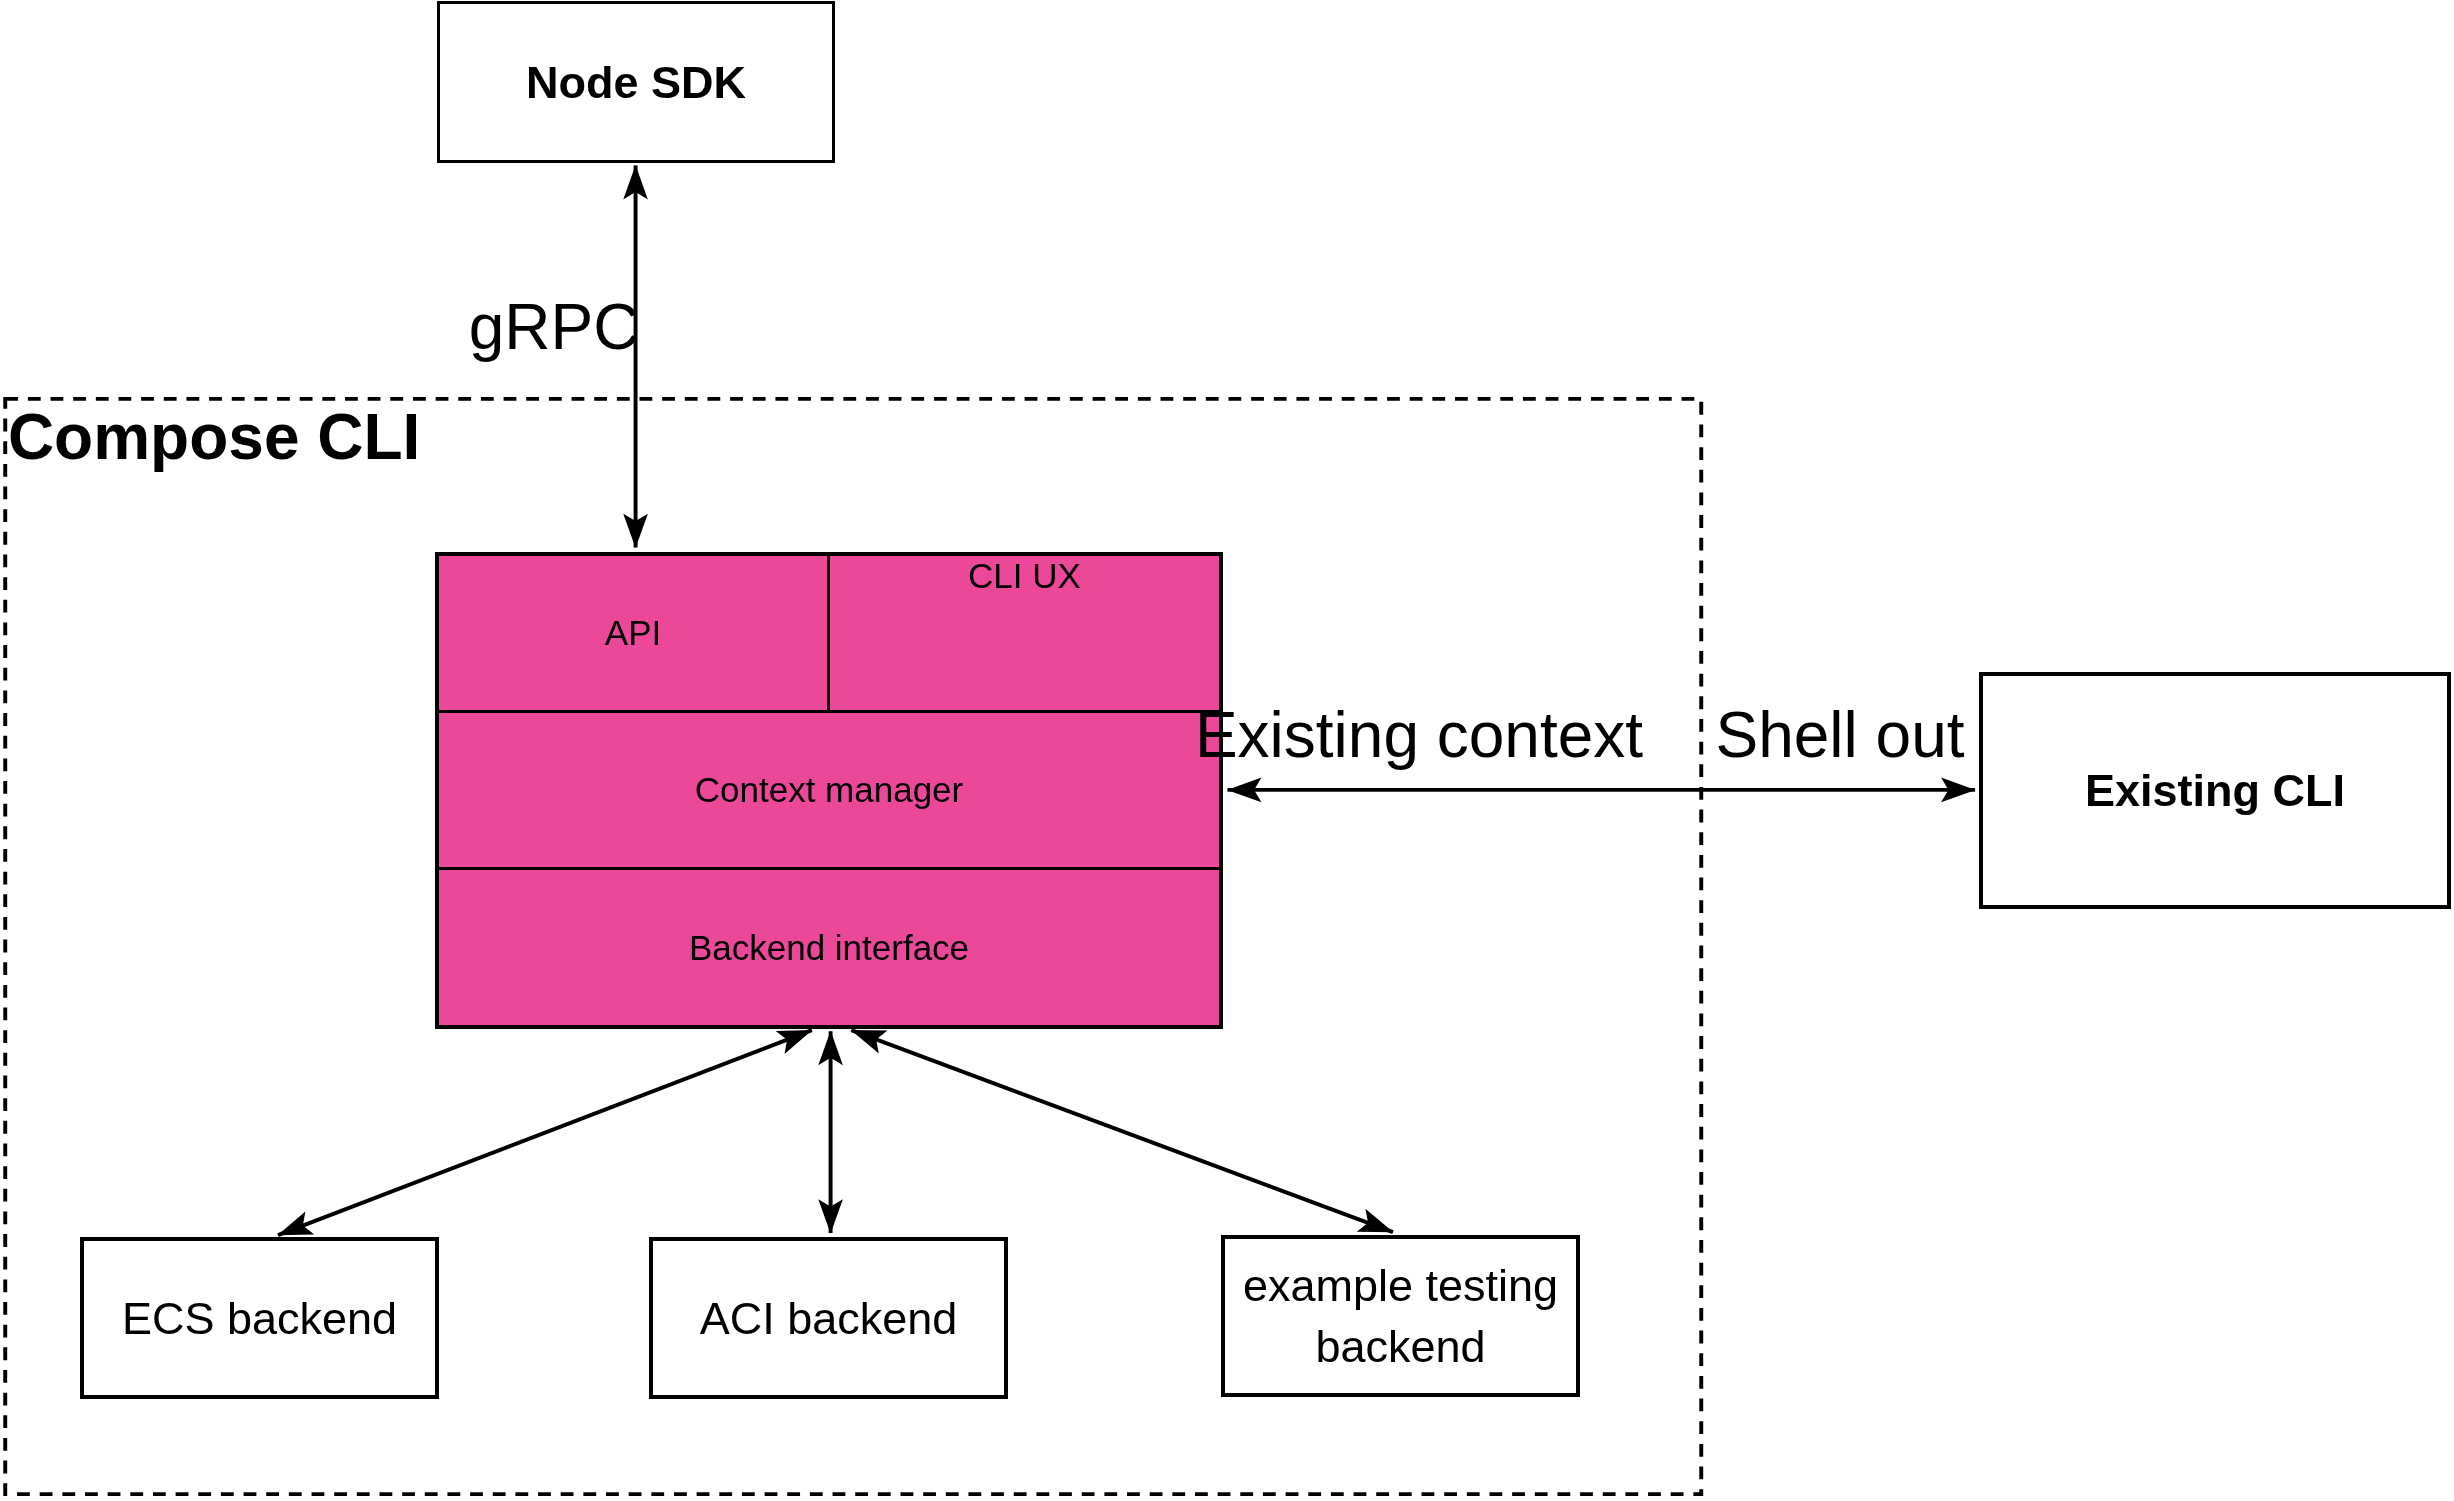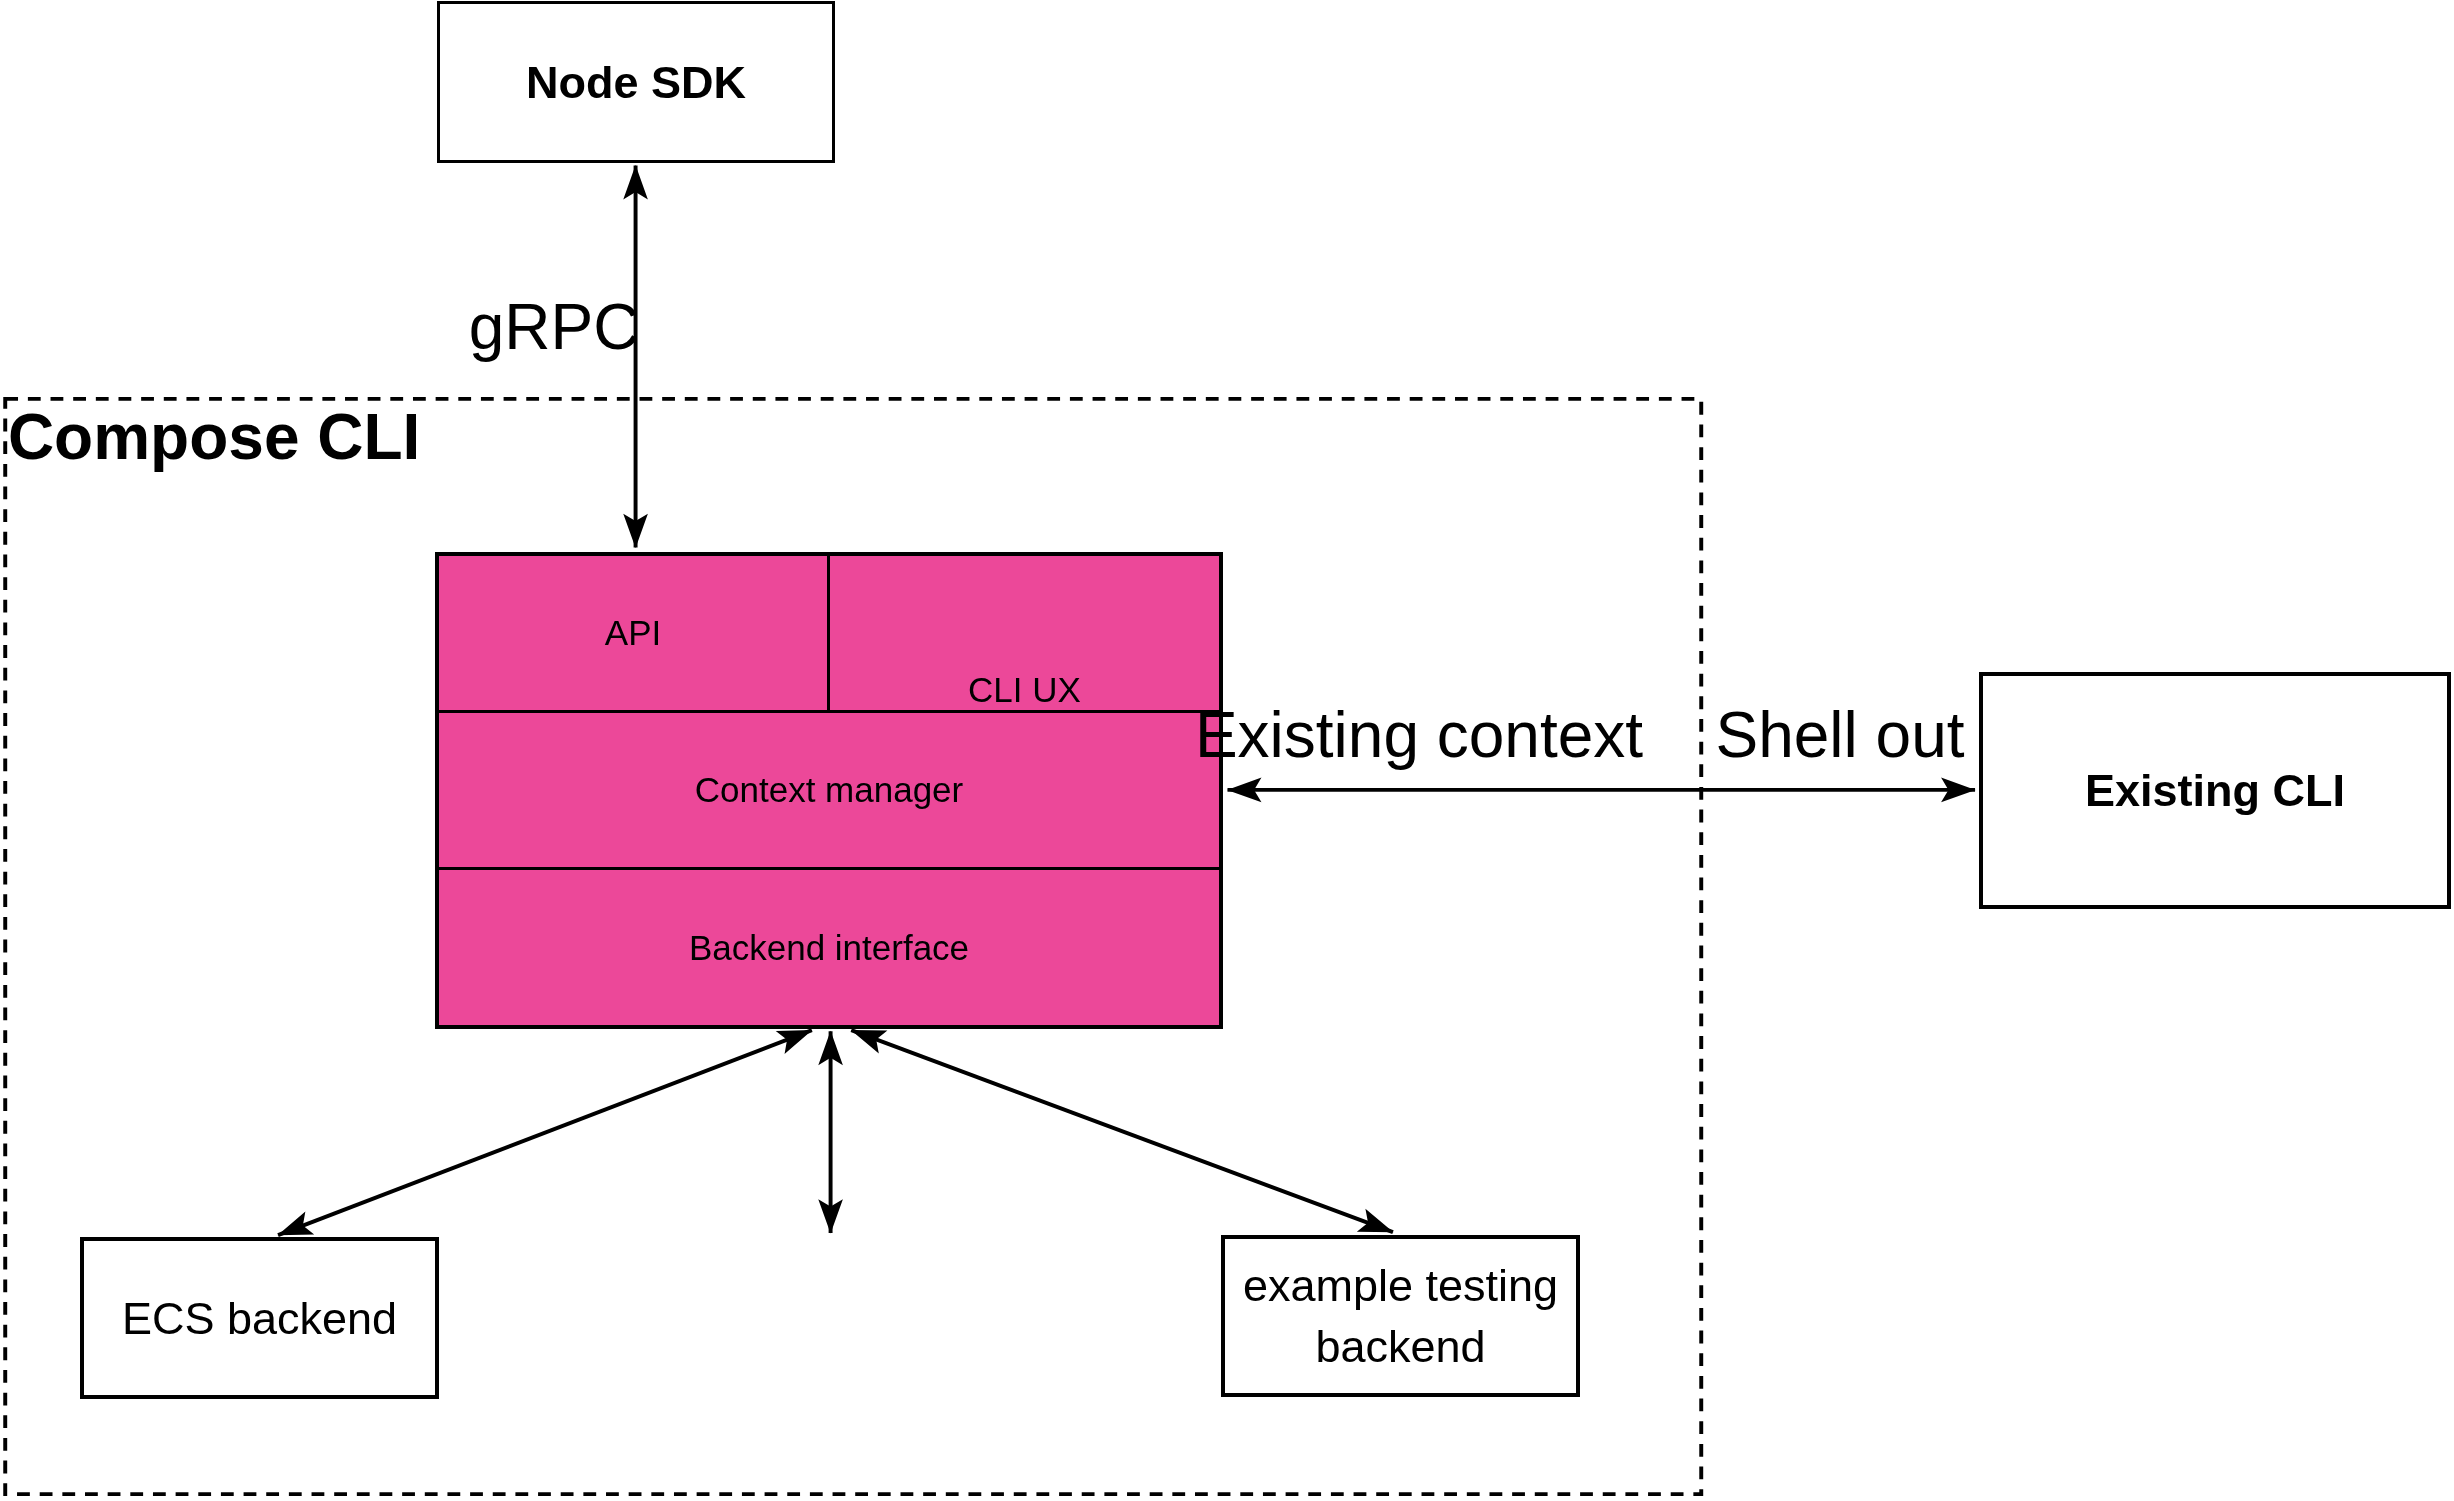--- a/index.html
+++ b/index.html
@@ -57,21 +57,21 @@
     display: flex;
     flex-shrink: 0;
   }
   .cell-api {
     width: 388px;
     border-right: 3.9px solid #000000;
     display: flex; align-items: center; justify-content: center;
   }
   .cell-cliux {
     flex: 1;
-    display: flex; align-items: flex-end; justify-content: center; border-radius: 24px;
+    display: flex; align-items: flex-start; justify-content: center; border-radius: 24px;
   }
   .stack-row2 {
     height: 154px;
     border-bottom: 3.9px solid #000000;
     flex-shrink: 0;
     display: flex; align-items: center; justify-content: center;
   }
   .stack-row3 {
     flex: 1;
     display: flex; align-items: center; justify-content: center;
@@ -139,20 +139,23 @@
   </div>
 
   <div class="box bold existing-cli">
     <span>Existing CLI</span>
   </div>
 
   <div class="box ecs-backend">
     <span>ECS backend</span>
   </div>
 
+  <div class="box aci-backend">
+    <span>ACI backend</span>
+  </div>
 
   <div class="box example-backend">
     <span>example testing</span>
     <span>backend</span>
   </div>
 
   <div class="label compose-cli-label">Compose CLI</div>
   <div class="label centered grpc-label">gRPC</div>
   <div class="label centered existing-context-label">Existing context</div>
   <div class="label centered shell-out-label">Shell out</div>

